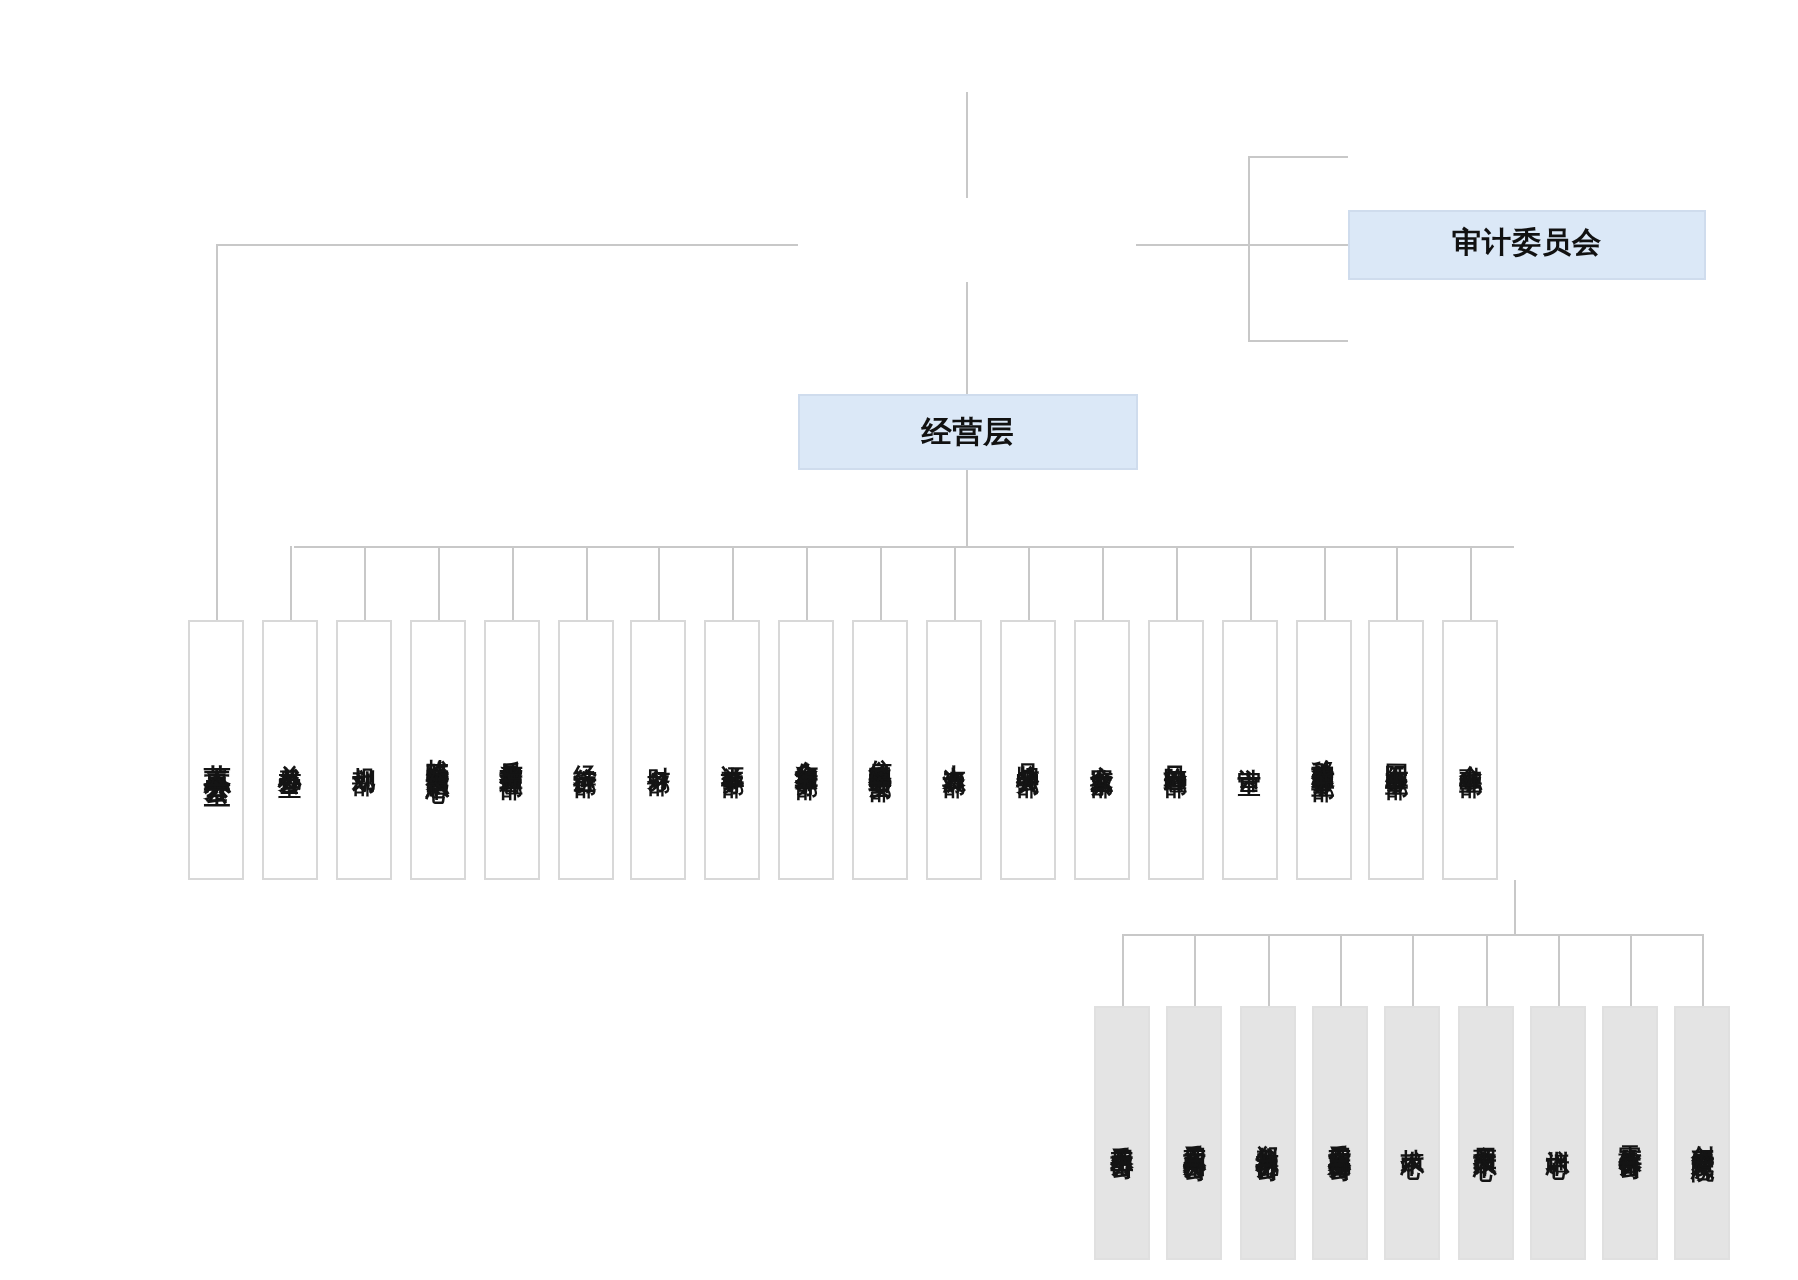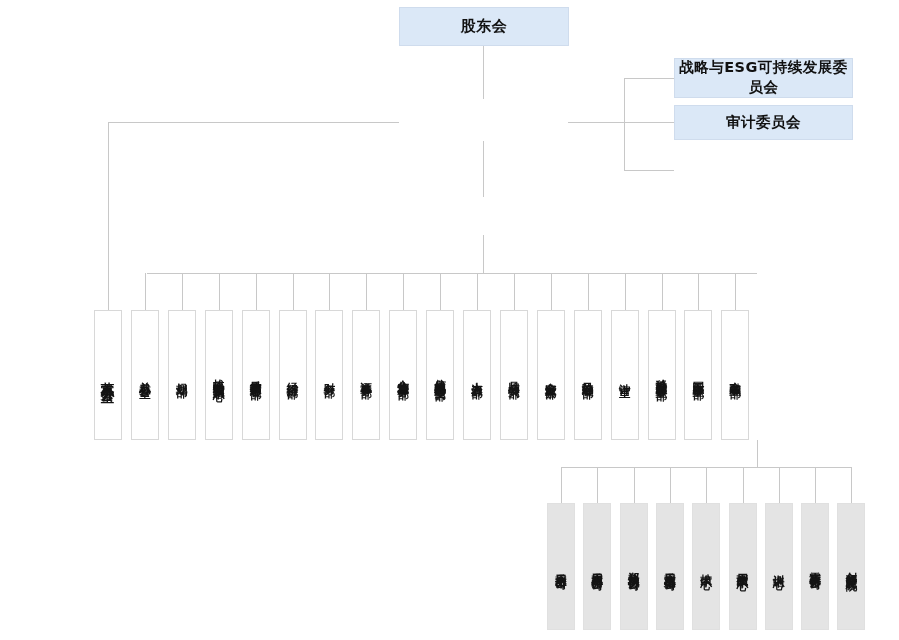--- a/index.html
+++ b/index.html
@@ -104,29 +104,26 @@
 
   <div class="ln h" style="left:108px; top:122px; width:291px;"></div>
   <div class="ln v" style="left:108px; top:122px; height:188px;"></div>
 
   <div class="ln h" style="left:147px; top:273px; width:610px;"></div>
 
   <div class="ln v" style="left:757px; top:440px; height:27px;"></div>
 
   <div class="ln h" style="left:561px; top:467px; width:291px;"></div>
 
-  <div class="node blue" style="left:399px; top:7px; width:170px; height:39px;">
-    <span>股东会</span>
+
+
+  <div class="node blue" style="left:399px; top:197px; width:170px; height:38px;">
+    <span>经营层</span>
   </div>
 
-
-
-  <div class="node blue committee" style="left:674px; top:58px; width:179px; height:40px;">
-    <span>战略与ESG可持续发展委员会</span>
-  </div>
 
   <div class="node blue committee" style="left:674px; top:105px; width:179px; height:35px;">
     <span>审计委员会</span>
   </div>
 
 
   <div id="dept-layer">
       <div class="node dept primary" style="left: 94px; top: 310px; width: 28px; height: 130px;">
         <span class="vtext">董事会办公室</span>
       </div>

